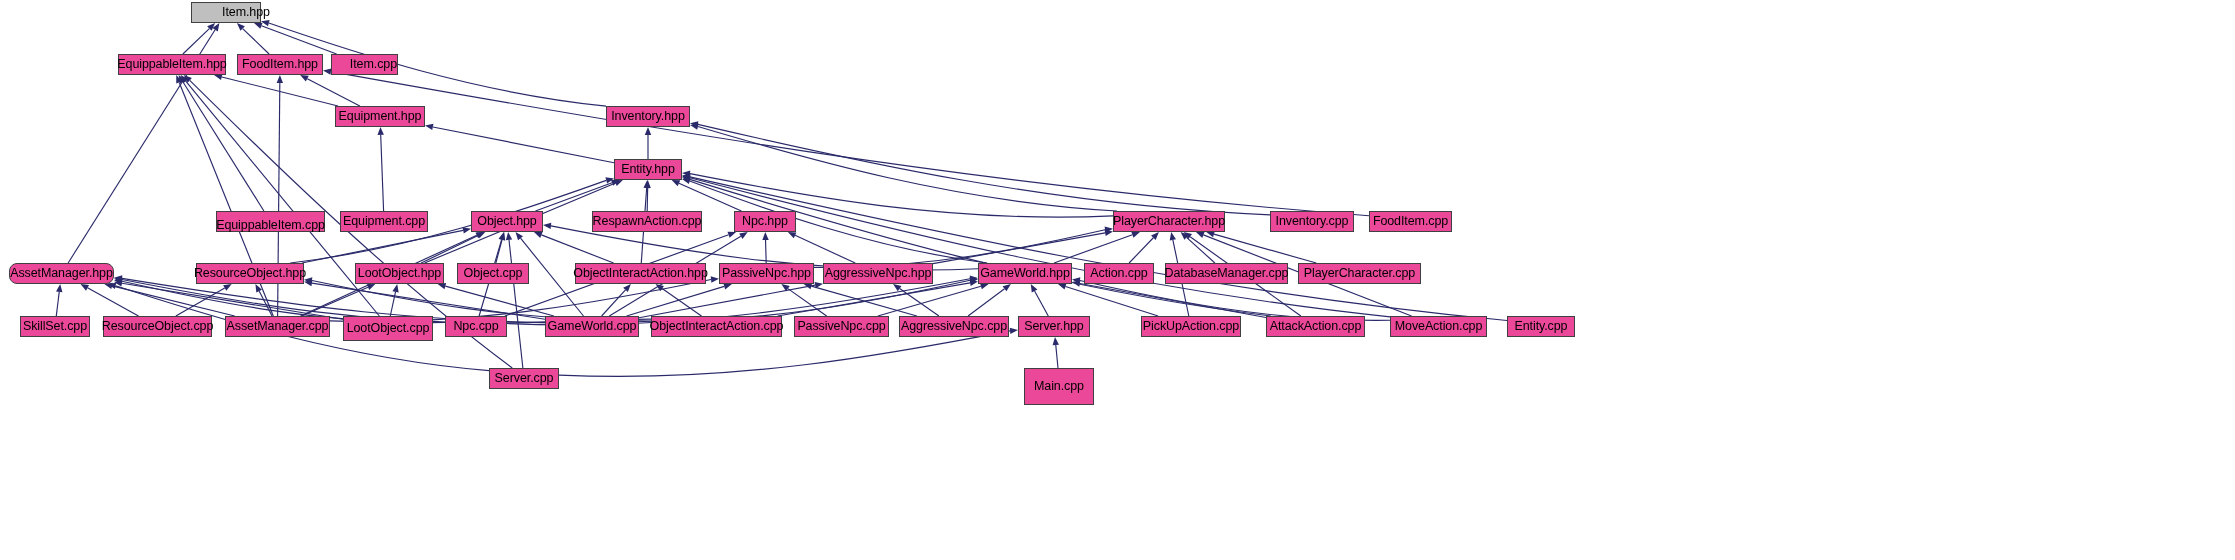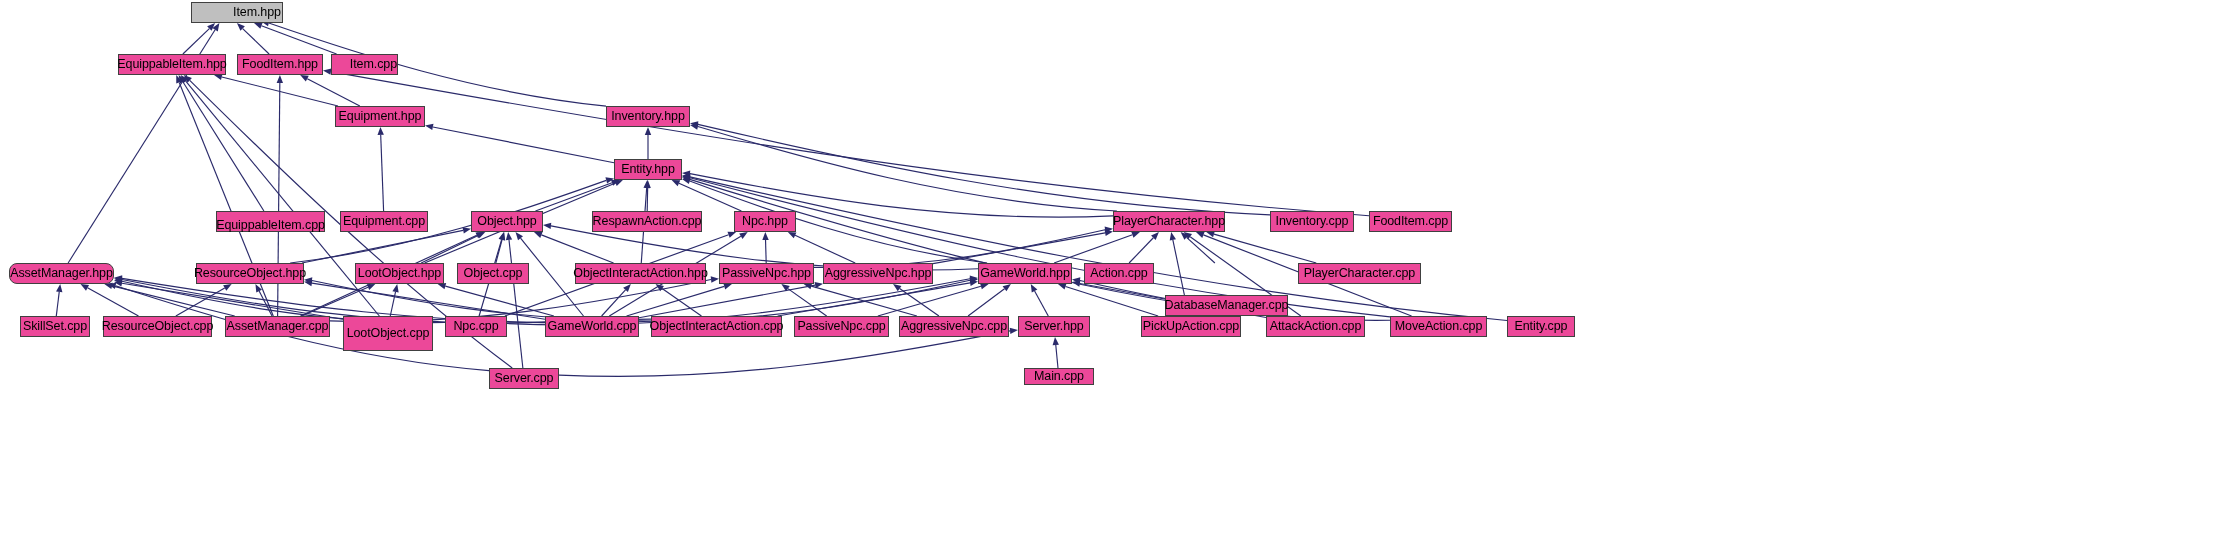--- a/index.html
+++ b/index.html
@@ -351,21 +351,21 @@
       </g>
       <g>
         <path d="M 1057.9903846153845 368 L 1055.7753146377695 344.96327223280224" fill="none" stroke="#2a2a6a" stroke-width="1.15"></path>
         <polygon points="1055.0096153846155,337 1058.9606235308904,344.65699253154065 1052.5900057446486,345.2695519340638" fill="#2a2a6a"></polygon>
       </g>
       <g>
         <path d="M 559 375.0660377358491 C 733.4200000000001 383.19813207547173 889.48 354.11658490566043 1010.0382290260932 330.8132303597041" fill="none" stroke="#2a2a6a" stroke-width="1.15"></path>
         <polygon points="1018,330.03207547169814 1010.3506909812955,333.99793874926684 1009.7257670708908,327.6285219701414" fill="#2a2a6a"></polygon>
       </g>
     </svg>
-<div class="node root" style="left: 191px; top: 2px; width: 92px; height: 21px; padding-left: 40px;">
+<div class="node root" style="left: 191px; top: 2px; width: 70px; height: 21px; padding-left: 40px;">
       <span>Item.hpp</span>
     </div>
     <div class="node" style="left: 118px; top: 54px; width: 108px; height: 21px;">
       <span>EquippableItem.hpp</span>
     </div>
     <div class="node" style="left: 237px; top: 54px; width: 86px; height: 21px;">
       <span>FoodItem.hpp</span>
     </div>
     <div class="node" style="left: 331px; top: 54px; width: 67px; height: 21px; justify-content: flex-end;">
       <span>Item.cpp</span>
@@ -423,36 +423,36 @@
     </div>
     <div class="node" style="left: 823px; top: 263px; width: 110px; height: 21px;">
       <span>AggressiveNpc.hpp</span>
     </div>
     <div class="node" style="left: 978px; top: 263px; width: 94px; height: 21px;">
       <span>GameWorld.hpp</span>
     </div>
     <div class="node" style="left: 1084px; top: 263px; width: 70px; height: 21px;">
       <span>Action.cpp</span>
     </div>
-    <div class="node" style="left: 1165px; top: 263px; width: 123px; height: 21px; margin-top: 32px;">
+    <div class="node" style="left: 1165px; top: 263px; width: 123px; height: 21px;">
       <span>DatabaseManager.cpp</span>
     </div>
     <div class="node" style="left: 1298px; top: 263px; width: 123px; height: 21px;">
       <span>PlayerCharacter.cpp</span>
     </div>
     <div class="node" style="left: 20px; top: 316px; width: 70px; height: 21px;">
       <span>SkillSet.cpp</span>
     </div>
     <div class="node" style="left: 103px; top: 316px; width: 109px; height: 21px;">
       <span>ResourceObject.cpp</span>
     </div>
     <div class="node" style="left: 225px; top: 316px; width: 105px; height: 21px;">
       <span>AssetManager.cpp</span>
     </div>
-    <div class="node" style="left: 343px; top: 316px; width: 90px; height: 35px;">
+    <div class="node" style="left: 343px; top: 316px; width: 90px; height: 25px;">
       <span>LootObject.cpp</span>
     </div>
     <div class="node" style="left: 445px; top: 316px; width: 62px; height: 21px;">
       <span>Npc.cpp</span>
     </div>
     <div class="node" style="left: 545px; top: 316px; width: 94px; height: 21px;">
       <span>GameWorld.cpp</span>
     </div>
     <div class="node" style="left: 651px; top: 316px; width: 131px; height: 21px;">
       <span>ObjectInteractAction.cpp</span>
@@ -474,16 +474,16 @@
     </div>
     <div class="node" style="left: 1390px; top: 316px; width: 97px; height: 21px;">
       <span>MoveAction.cpp</span>
     </div>
     <div class="node" style="left: 1507px; top: 316px; width: 68px; height: 21px;">
       <span>Entity.cpp</span>
     </div>
     <div class="node" style="left: 489px; top: 368px; width: 70px; height: 21px;">
       <span>Server.cpp</span>
     </div>
-    <div class="node" style="left: 1024px; top: 368px; width: 70px; height: 17px;">
+    <div class="node" style="left: 1024px; top: 368px; width: 70px; height: 37px;">
       <span>Main.cpp</span>
     </div>
   </div>
 
 </body></html>

